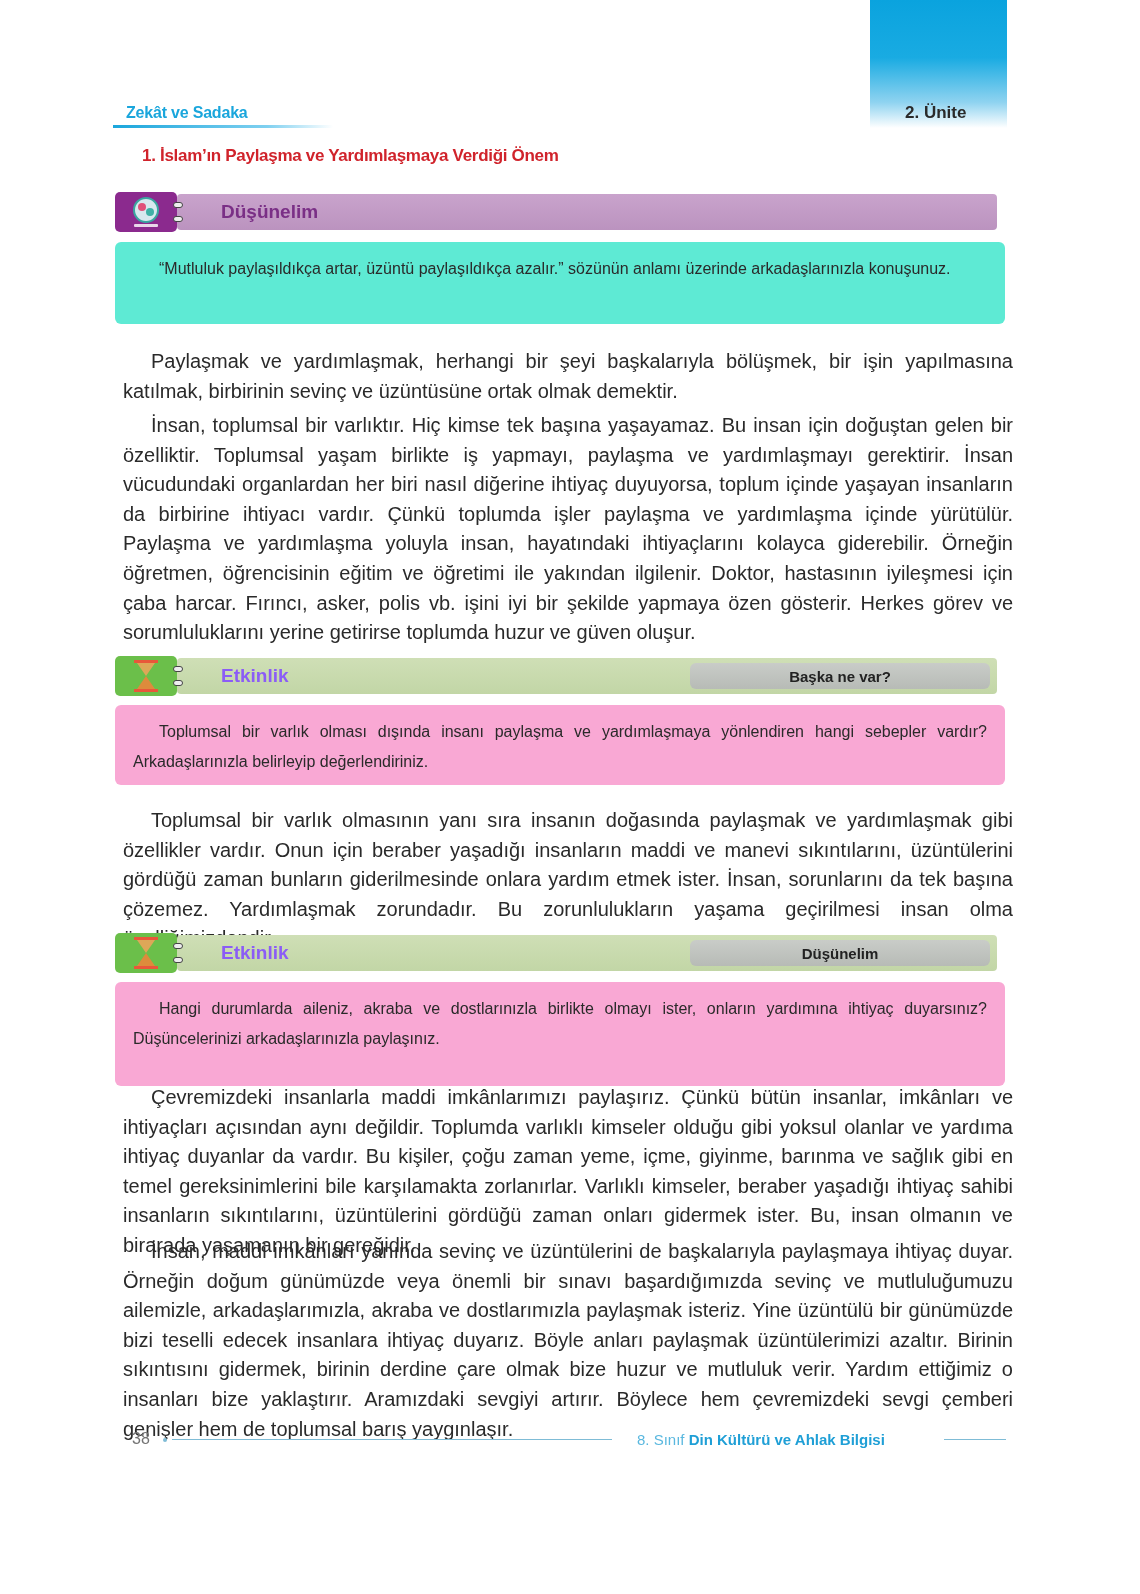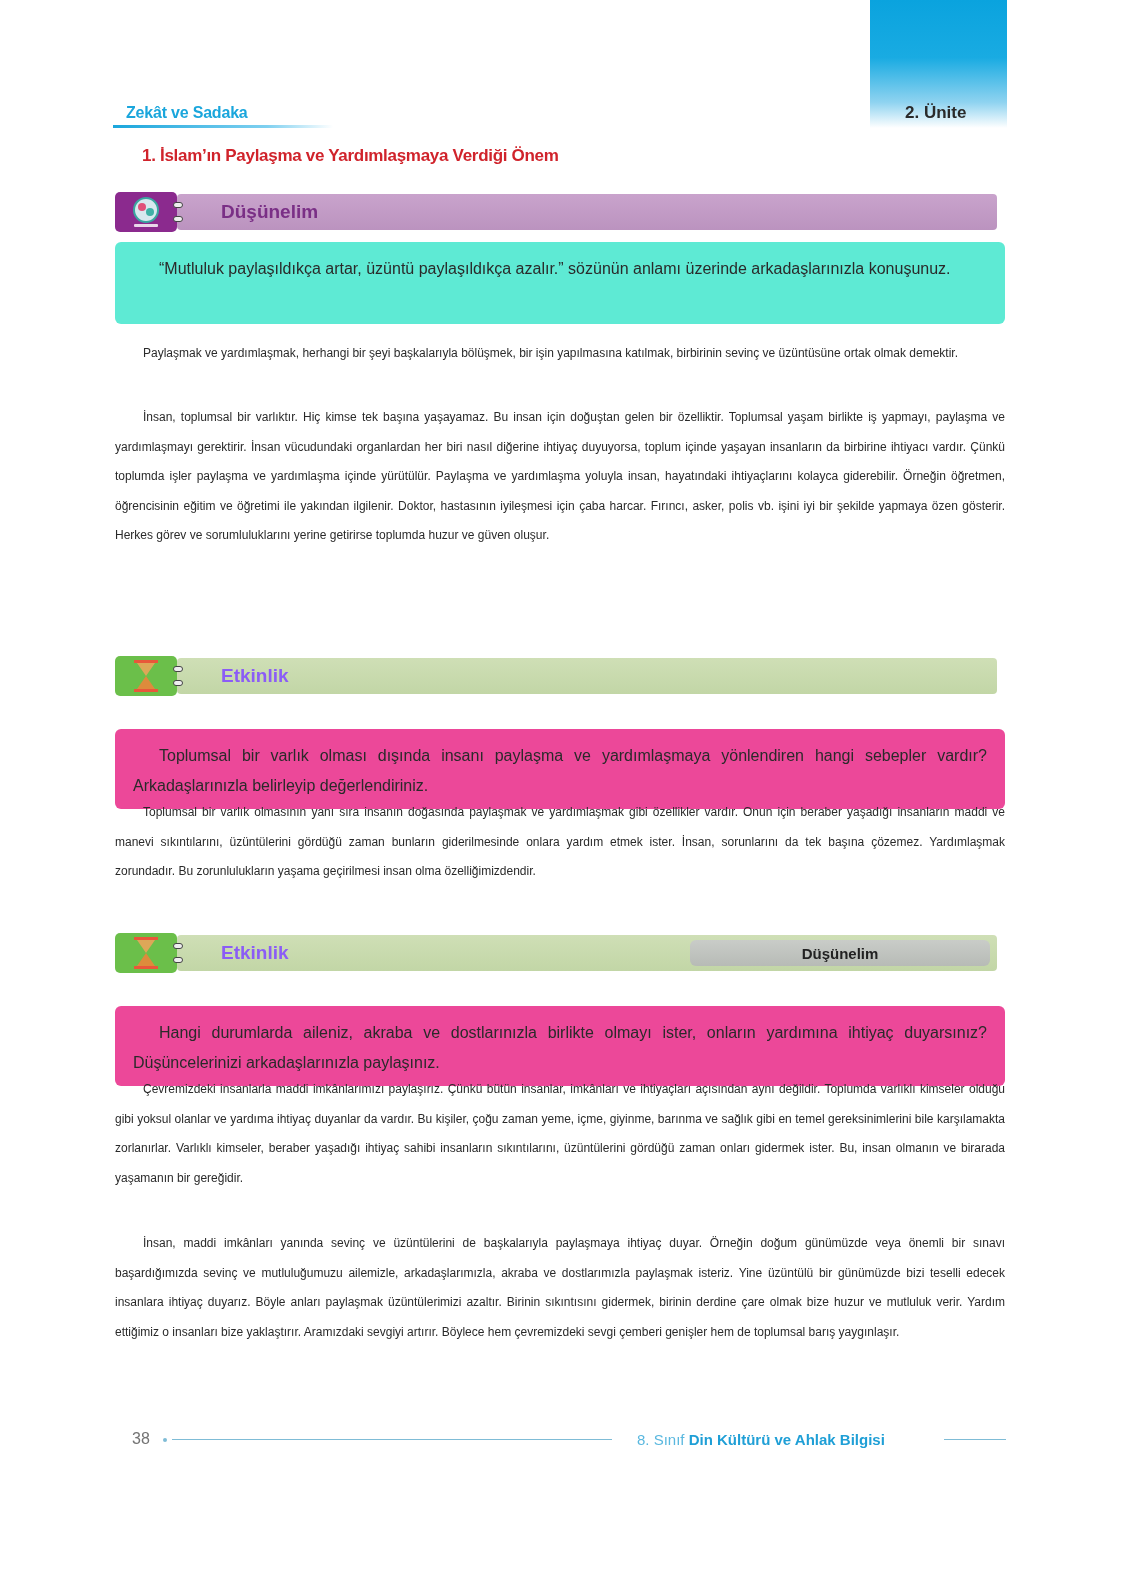--- a/index.html
+++ b/index.html
@@ -56,25 +56,25 @@
   .purple .bar { background: linear-gradient(to bottom, #c9a3cc, #bb93bf); }
   .purple .title { color: #7a2f86; }
   .green .icon-tile { background: #6bbf4a; }
   .green .bar { background: linear-gradient(to bottom, #cfdfb6, #c2d6a6); }
   .green .title { color: #8b5cf6; }
   .box-body {
     position: absolute; left: 115px; width: 890px; border-radius: 6px;
     font-size: 16px; line-height: 30px; color: #2a2a2a; box-sizing: border-box; padding: 12px 18px 10px 18px;
   }
   .box-body.purple-b { background: #5eead4; }
-  .box-body.green-b { background: #ec4899; margin-top: 24px; }
+  .box-body.green-b { background: #f9a8d4; }
   .box-body p { margin: 0; text-indent: 26px; text-align: justify; }
   .para {
-    position: absolute; left: 115px; width: 890px; font-size: 12px; line-height: 29.6px; color: #2a2a2a;
-    text-align: justify; text-indent: 28px; margin: 0;
+    position: absolute; left: 115px; width: 890px; font-size: 20px; line-height: 29.6px; color: #2a2a2a;
+    text-align: justify; text-indent: 28px; margin: 8px;
   }
   .footer-num { position: absolute; left: 132px; top: 1430px; font-size: 16px; color: #737373; }
   .footer-dot { position: absolute; left: 163px; top: 1438px; width: 4px; height: 4px; border-radius: 2px; background: #7fbcd6; }
   .footer-line1 { position: absolute; left: 172px; top: 1439px; width: 440px; height: 1px; background: #7fbcd6; }
   .footer-book { position: absolute; left: 637px; top: 1431px; font-size: 15px; color: #5ab8df; }
   .footer-book b { color: #1f9fd6; }
   .footer-line2 { position: absolute; left: 944px; top: 1439px; width: 62px; height: 1px; background: #7fbcd6; }
 </style>
 </head>
 <body>
@@ -120,20 +120,21 @@
         <rect x="3" y="30" width="24" height="3" fill="#e8573a"></rect>
         <path d="M6 4 L24 4 L15 17 Z" fill="#f1a25a" opacity="0.85"></path>
         <path d="M15 17 L24 30 L6 30 Z" fill="#f1813a" opacity="0.85"></path>
       </svg>
     </div>
     <div class="rings">
         <span style="top:2px"></span>
         <span style="top:16px"></span>
       </div>
     <div class="title">Etkinlik</div>
+    <div class="tag">Başka ne var?</div>
   </div>
   <div class="box-body green-b" style="top:705px; height:80px;">
     <p>Toplumsal bir varlık olması dışında insanı paylaşma ve yardımlaşmaya yönlendiren hangi sebepler vardır? Arkadaşlarınızla belirleyip değerlendiriniz.</p>
   </div>
 
   <p class="para" style="top:798px;">Toplumsal bir varlık olmasının yanı sıra insanın doğasında paylaşmak ve yardımlaşmak gibi özellikler vardır. Onun için beraber yaşadığı insanların maddi ve manevi sıkıntılarını, üzüntülerini gördüğü zaman bunların giderilmesinde onlara yardım etmek ister. İnsan, sorunlarını da tek başına çözemez. Yardımlaşmak zorundadır. Bu zorunlulukların yaşama geçirilmesi insan olma özelliğimizdendir.</p>
 
   <div class="box-header green" style="top:933px;">
     <div class="bar"></div>
     <div class="icon-tile">
@@ -144,21 +145,21 @@
         <path d="M15 17 L24 30 L6 30 Z" fill="#f1813a" opacity="0.85"></path>
       </svg>
     </div>
     <div class="rings">
         <span style="top:2px"></span>
         <span style="top:16px"></span>
       </div>
     <div class="title">Etkinlik</div>
     <div class="tag">Düşünelim</div>
   </div>
-  <div class="box-body green-b" style="top:982px; height:80px;">
+  <div class="box-body green-b" style="top:982px; height:104px;">
     <p>Hangi durumlarda aileniz, akraba ve dostlarınızla birlikte olmayı ister, onların yardımına ihtiyaç duyarsınız? Düşüncelerinizi arkadaşlarınızla paylaşınız.</p>
   </div>
 
   <p class="para" style="top:1075px;">Çevremizdeki insanlarla maddi imkânlarımızı paylaşırız. Çünkü bütün insanlar, imkânları ve ihtiyaçları açısından aynı değildir. Toplumda varlıklı kimseler olduğu gibi yoksul olanlar ve yardıma ihtiyaç duyanlar da vardır. Bu kişiler, çoğu zaman yeme, içme, giyinme, barınma ve sağlık gibi en temel gereksinimlerini bile karşılamakta zorlanırlar. Varlıklı kimseler, beraber yaşadığı ihtiyaç sahibi insanların sıkıntılarını, üzüntülerini gördüğü zaman onları gidermek ister. Bu, insan olmanın ve birarada yaşamanın bir gereğidir.</p>
   <p class="para" style="top:1229px;">İnsan, maddi imkânları yanında sevinç ve üzüntülerini de başkalarıyla paylaşmaya ihtiyaç duyar. Örneğin doğum günümüzde veya önemli bir sınavı başardığımızda sevinç ve mutluluğumuzu ailemizle, arkadaşlarımızla, akraba ve dostlarımızla paylaşmak isteriz. Yine üzüntülü bir günümüzde bizi teselli edecek insanlara ihtiyaç duyarız. Böyle anları paylaşmak üzüntülerimizi azaltır. Birinin sıkıntısını gidermek, birinin derdine çare olmak bize huzur ve mutluluk verir. Yardım ettiğimiz o insanları bize yaklaştırır. Aramızdaki sevgiyi artırır. Böylece hem çevremizdeki sevgi çemberi genişler hem de toplumsal barış yaygınlaşır.</p>
 
   <div class="footer-num">38</div>
   <div class="footer-dot"></div>
   <div class="footer-line1"></div>
   <div class="footer-book">

